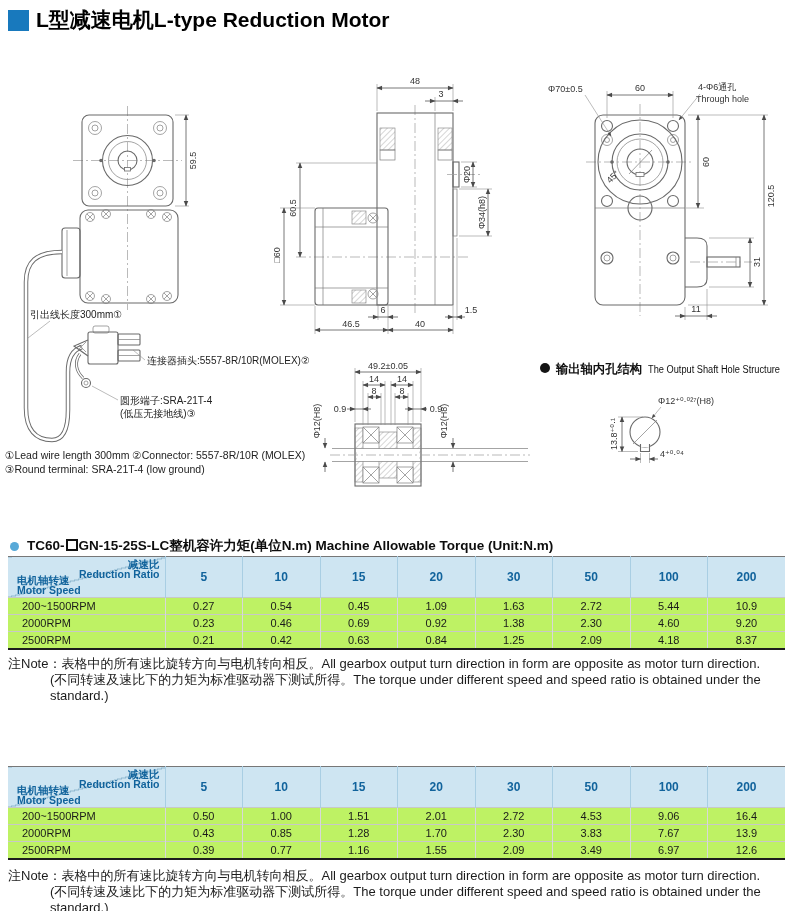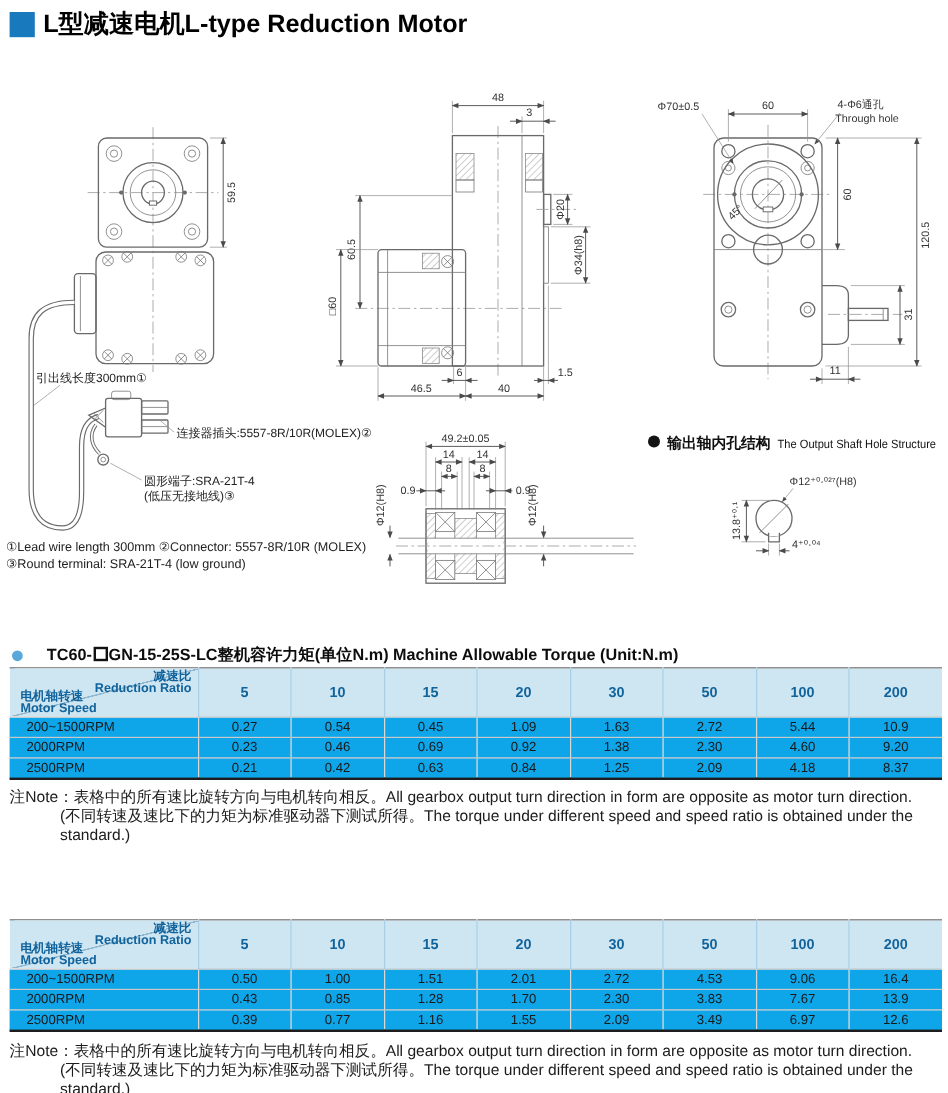--- a/index.html
+++ b/index.html
@@ -23,40 +23,40 @@
   .ol { fill:none; stroke:#6a6a6a; stroke-width:1.1; }
   .tl { fill:none; stroke:#7d7d7d; stroke-width:0.7; }
   .cl { fill:none; stroke:#9c9c9c; stroke-width:0.7; stroke-dasharray:10 3 2 3; }
   .dim { stroke:#555; stroke-width:0.8; fill:none; }
   .ext { stroke:#8f8f8f; stroke-width:0.6; fill:none; }
   .dt { font-size:9px; fill:#333; }
   .lt { font-size:10px; fill:#222; }
   .ft { font-size:10.5px; fill:#222; }
 
   
-  .sec-title { position:absolute; left:10px; display:flex; align-items:center; gap:20px; }
+  .sec-title { position:absolute; left:10px; display:flex; align-items:center; gap:8px; }
   .sec-title .dot { width:9px; height:9px; border-radius:50%; background:#58a9d8; flex:0 0 auto; }
   .sec-title .t { font-size:13.5px; font-weight:bold; color:#0d0d0d; }
   .sec-title .sq-v { width:8px; height:8px; border-width:2.5px; vertical-align:-1px; margin:0 1px; }
 
   
   table.tbl { position:absolute; left:8px; width:777px; border-collapse:collapse; table-layout:fixed;
               border-top:1.2px solid #777; border-bottom:2.5px solid #1d1d1d; }
   .tbl col.c0 { width:157px; }
   .tbl col.cv { width:77.5px; }
   .tbl th { background:#cee5f2; color:#11639c; height:40px; padding:0; font-size:12px; font-weight:bold;
             text-align:center; border-left:1px solid #a9cee3; }
   .tbl th.corner { border-left:none; position:relative;
      background-image:linear-gradient(to bottom right, transparent calc(50% - 0.6px), #8fb8d0 calc(50% - 0.6px), #8fb8d0 calc(50% + 0.6px), transparent calc(50% + 0.6px));
      background-color:#cee5f2;margin-top:47px; }
   .corner .ctop { position:absolute; top:2px; right:5px; text-align:right; font-size:10.5px; line-height:10px; }
   .corner .cbot { position:absolute; bottom:2px; left:9px; text-align:left; font-size:10.5px; line-height:10px; }
   .corner span span { display:block; }
   .tbl td { height:16px; padding:0; font-size:11px; color:#1a1a1a; text-align:center;
-            border-top:1px solid #c8c8c8; border-left:1px solid #d8d8d8; background:#0ea5e9; line-height:16px; }
+            border-top:1px solid #c8c8c8; border-left:1px solid #d8d8d8; background:#bef264; line-height:16px; }
   .tbl td.speed { text-align:left; padding-left:14px; border-left:none; }
 
   .note { position:absolute; left:8px; font-size:13px; color:#1c1c1c; line-height:16px; }
   .note .l2 { padding-left:42px; }
 </style>
 </head>
 <body>
 
 <div id="page">
 

